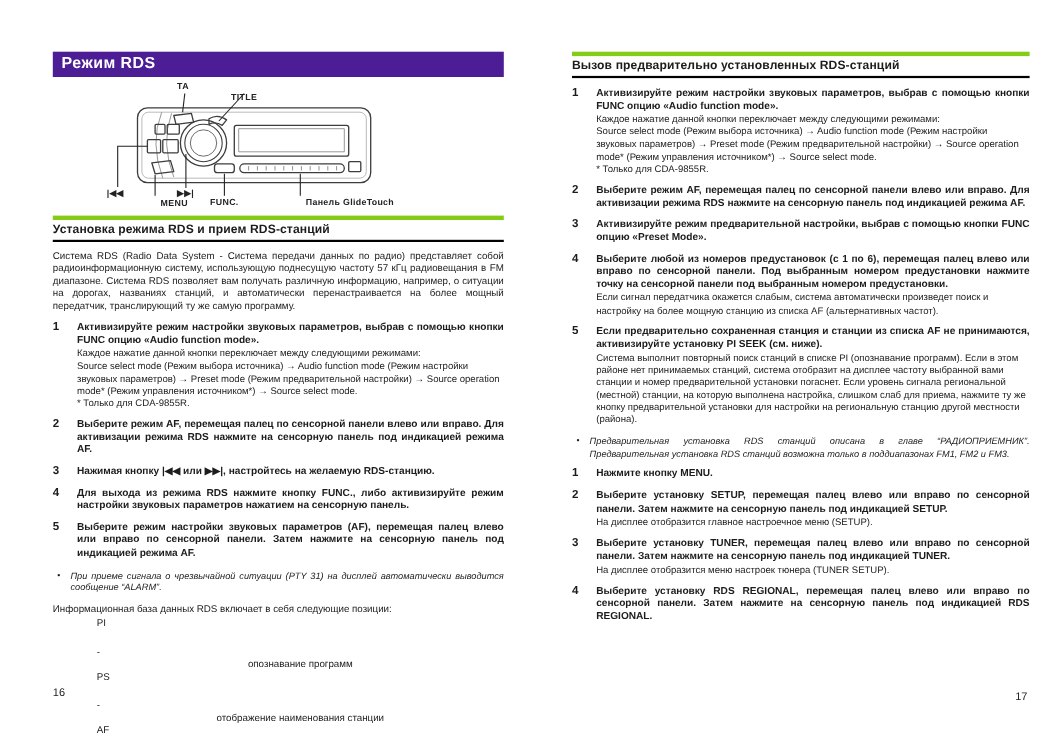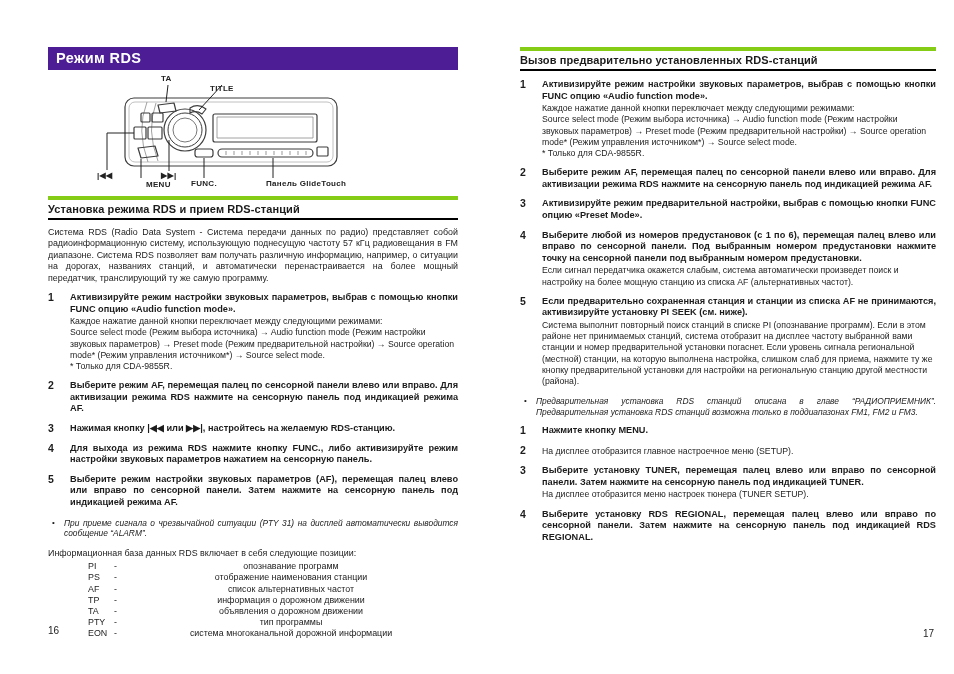--- a/index.html
+++ b/index.html
@@ -25,21 +25,21 @@
   .step-lead{font-weight:bold;font-size:9.2px;line-height:11.6px;text-align:justify;}
   .step-body{font-size:8.7px;line-height:11.2px;white-space:pre-line;margin-top:1px;text-align:left;}
   .step-body:empty{display:none;}
 
   .note{display:flex;margin-top:9px;padding-left:4px;}
   .note .bullet{flex:0 0 12px;font-size:8px;line-height:10.6px;}
   .note-text{flex:1;font-style:italic;font-size:8.4px;line-height:10.6px;text-align:justify;}
 
   .list-intro{font-size:8.9px;line-height:11.4px;margin-top:9px;}
   .rds-list{margin-top:2px;}
-  .rds-row{display:flex;font-size:8.9px;line-height:11.2px;padding-left:40px;}
+  .rds-row{display:flex;font-size:8.9px;line-height:11.2px;padding-left:40px;flex-direction:column;}
   .rds-abbr{flex:0 0 26px;}
   .rds-dash{flex:0 0 10px;}
   .rds-desc{flex:1;text-align:center;}
 
   .pageno{position:absolute;font-size:10px;color:#222;}
   .pageno-left{left:0;top:578px;}
   .pageno-right{right:2px;top:581px;}
 
   svg.unit{position:absolute;left:0;top:0;}
 </style>
@@ -110,21 +110,21 @@
           <polyline points="156,106 156,86"></polyline>
           <polyline points="225,106 225,86"></polyline>
         </g>
       </svg>
       <span class="dlbl" style="left:113px;top:2px;">TA</span>
       <span class="dlbl" style="left:162px;top:12px;">TITLE</span>
       <span class="dlbl" style="left:49px;top:99px;">|◀◀</span>
       <span class="dlbl" style="left:77px;top:108px;margin-left:21px;">MENU</span>
       <span class="dlbl" style="left:113px;top:99px;">▶▶|</span>
       <span class="dlbl" style="left:143px;top:107px;">FUNC.</span>
-      <span class="dlbl" style="left:194px;top:107px;padding-left:24px;">Панель GlideTouch</span>
+      <span class="dlbl" style="left:206px;top:107px;padding-left:24px;">Панель GlideTouch</span>
     </div>
 
     <div class="sec-h">Установка режима RDS и прием RDS-станций</div>
 
     <p class="para">Система RDS (Radio Data System - Система передачи данных по радио) представляет собой радиоинформационную систему, использующую поднесущую частоту 57 кГц радиовещания в FM диапазоне. Система RDS позволяет вам получать различную информацию, например, о ситуации на дорогах, названиях станций, и автоматически перенастраивается на более мощный передатчик, транслирующий ту же самую программу.</p>
 
     <div class="step">
       <span class="step-num">1</span>
       <div class="step-text">
         <div class="step-lead">Активизируйте режим настройки звуковых параметров, выбрав с помощью кнопки FUNC опцию «Audio function mode».</div>
@@ -254,20 +254,21 @@
 
     <div class="step">
       <span class="step-num">1</span>
       <div class="step-text">
         <div class="step-lead">Нажмите кнопку MENU.</div>
       </div>
     </div>
     <div class="step">
       <span class="step-num">2</span>
       <div class="step-text">
+        <div class="step-lead">Выберите установку SETUP, перемещая палец влево или вправо по сенсорной панели. Затем нажмите на сенсорную панель под индикацией SETUP.</div>
         <div class="step-body">На дисплее отобразится главное настроечное меню (SETUP).</div>
       </div>
     </div>
     <div class="step">
       <span class="step-num">3</span>
       <div class="step-text">
         <div class="step-lead">Выберите установку TUNER, перемещая палец влево или вправо по сенсорной панели. Затем нажмите на сенсорную панель под индикацией TUNER.</div>
         <div class="step-body">На дисплее отобразится меню настроек тюнера (TUNER SETUP).</div>
       </div>
     </div>

